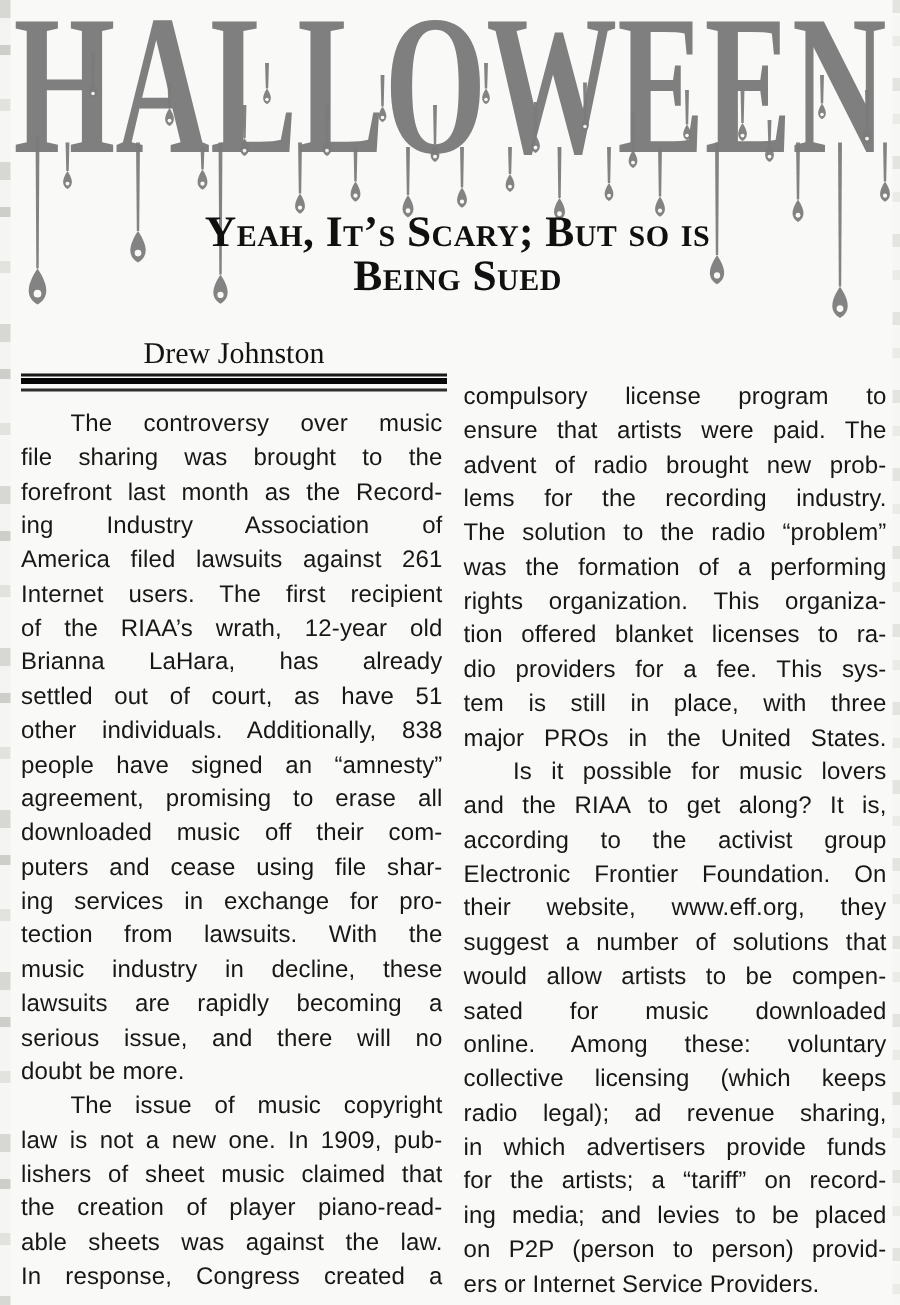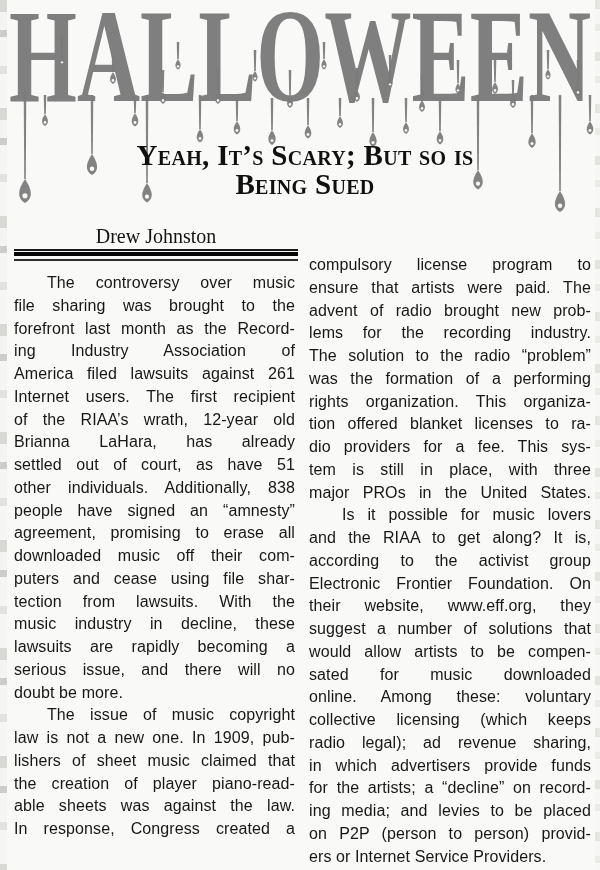--- a/index.html
+++ b/index.html
@@ -188,20 +188,21 @@
       <div class="line">America filed lawsuits against 261</div>
       <div class="line">Internet users. The first recipient</div>
       <div class="line">of the RIAA’s wrath, 12-year old</div>
       <div class="line">Brianna LaHara, has already</div>
       <div class="line">settled out of court, as have 51</div>
       <div class="line">other individuals. Additionally, 838</div>
       <div class="line">people have signed an “amnesty”</div>
       <div class="line">agreement, promising to erase all</div>
       <div class="line">downloaded music off their com-</div>
       <div class="line">puters and cease using file shar-</div>
+      <div class="line">ing services in exchange for pro-</div>
       <div class="line">tection from lawsuits. With the</div>
       <div class="line">music industry in decline, these</div>
       <div class="line">lawsuits are rapidly becoming a</div>
       <div class="line">serious issue, and there will no</div>
       <div class="line last">doubt be more.</div>
       <div class="line ind">The issue of music copyright</div>
       <div class="line">law is not a new one. In 1909, pub-</div>
       <div class="line">lishers of sheet music claimed that</div>
       <div class="line">the creation of player piano-read-</div>
       <div class="line">able sheets was against the law.</div>
@@ -224,19 +225,19 @@
       <div class="line">according to the activist group</div>
       <div class="line">Electronic Frontier Foundation. On</div>
       <div class="line">their website, www.eff.org, they</div>
       <div class="line">suggest a number of solutions that</div>
       <div class="line">would allow artists to be compen-</div>
       <div class="line">sated for music downloaded</div>
       <div class="line">online. Among these: voluntary</div>
       <div class="line">collective licensing (which keeps</div>
       <div class="line">radio legal); ad revenue sharing,</div>
       <div class="line">in which advertisers provide funds</div>
-      <div class="line">for the artists; a “decline” on record-</div>
+      <div class="line">for the artists; a “tariff” on record-</div>
       <div class="line">ing media; and levies to be placed</div>
       <div class="line">on P2P (person to person) provid-</div>
       <div class="line last">ers or Internet Service Providers.</div>
     </div>
 
 </div>
 
 </body></html>

